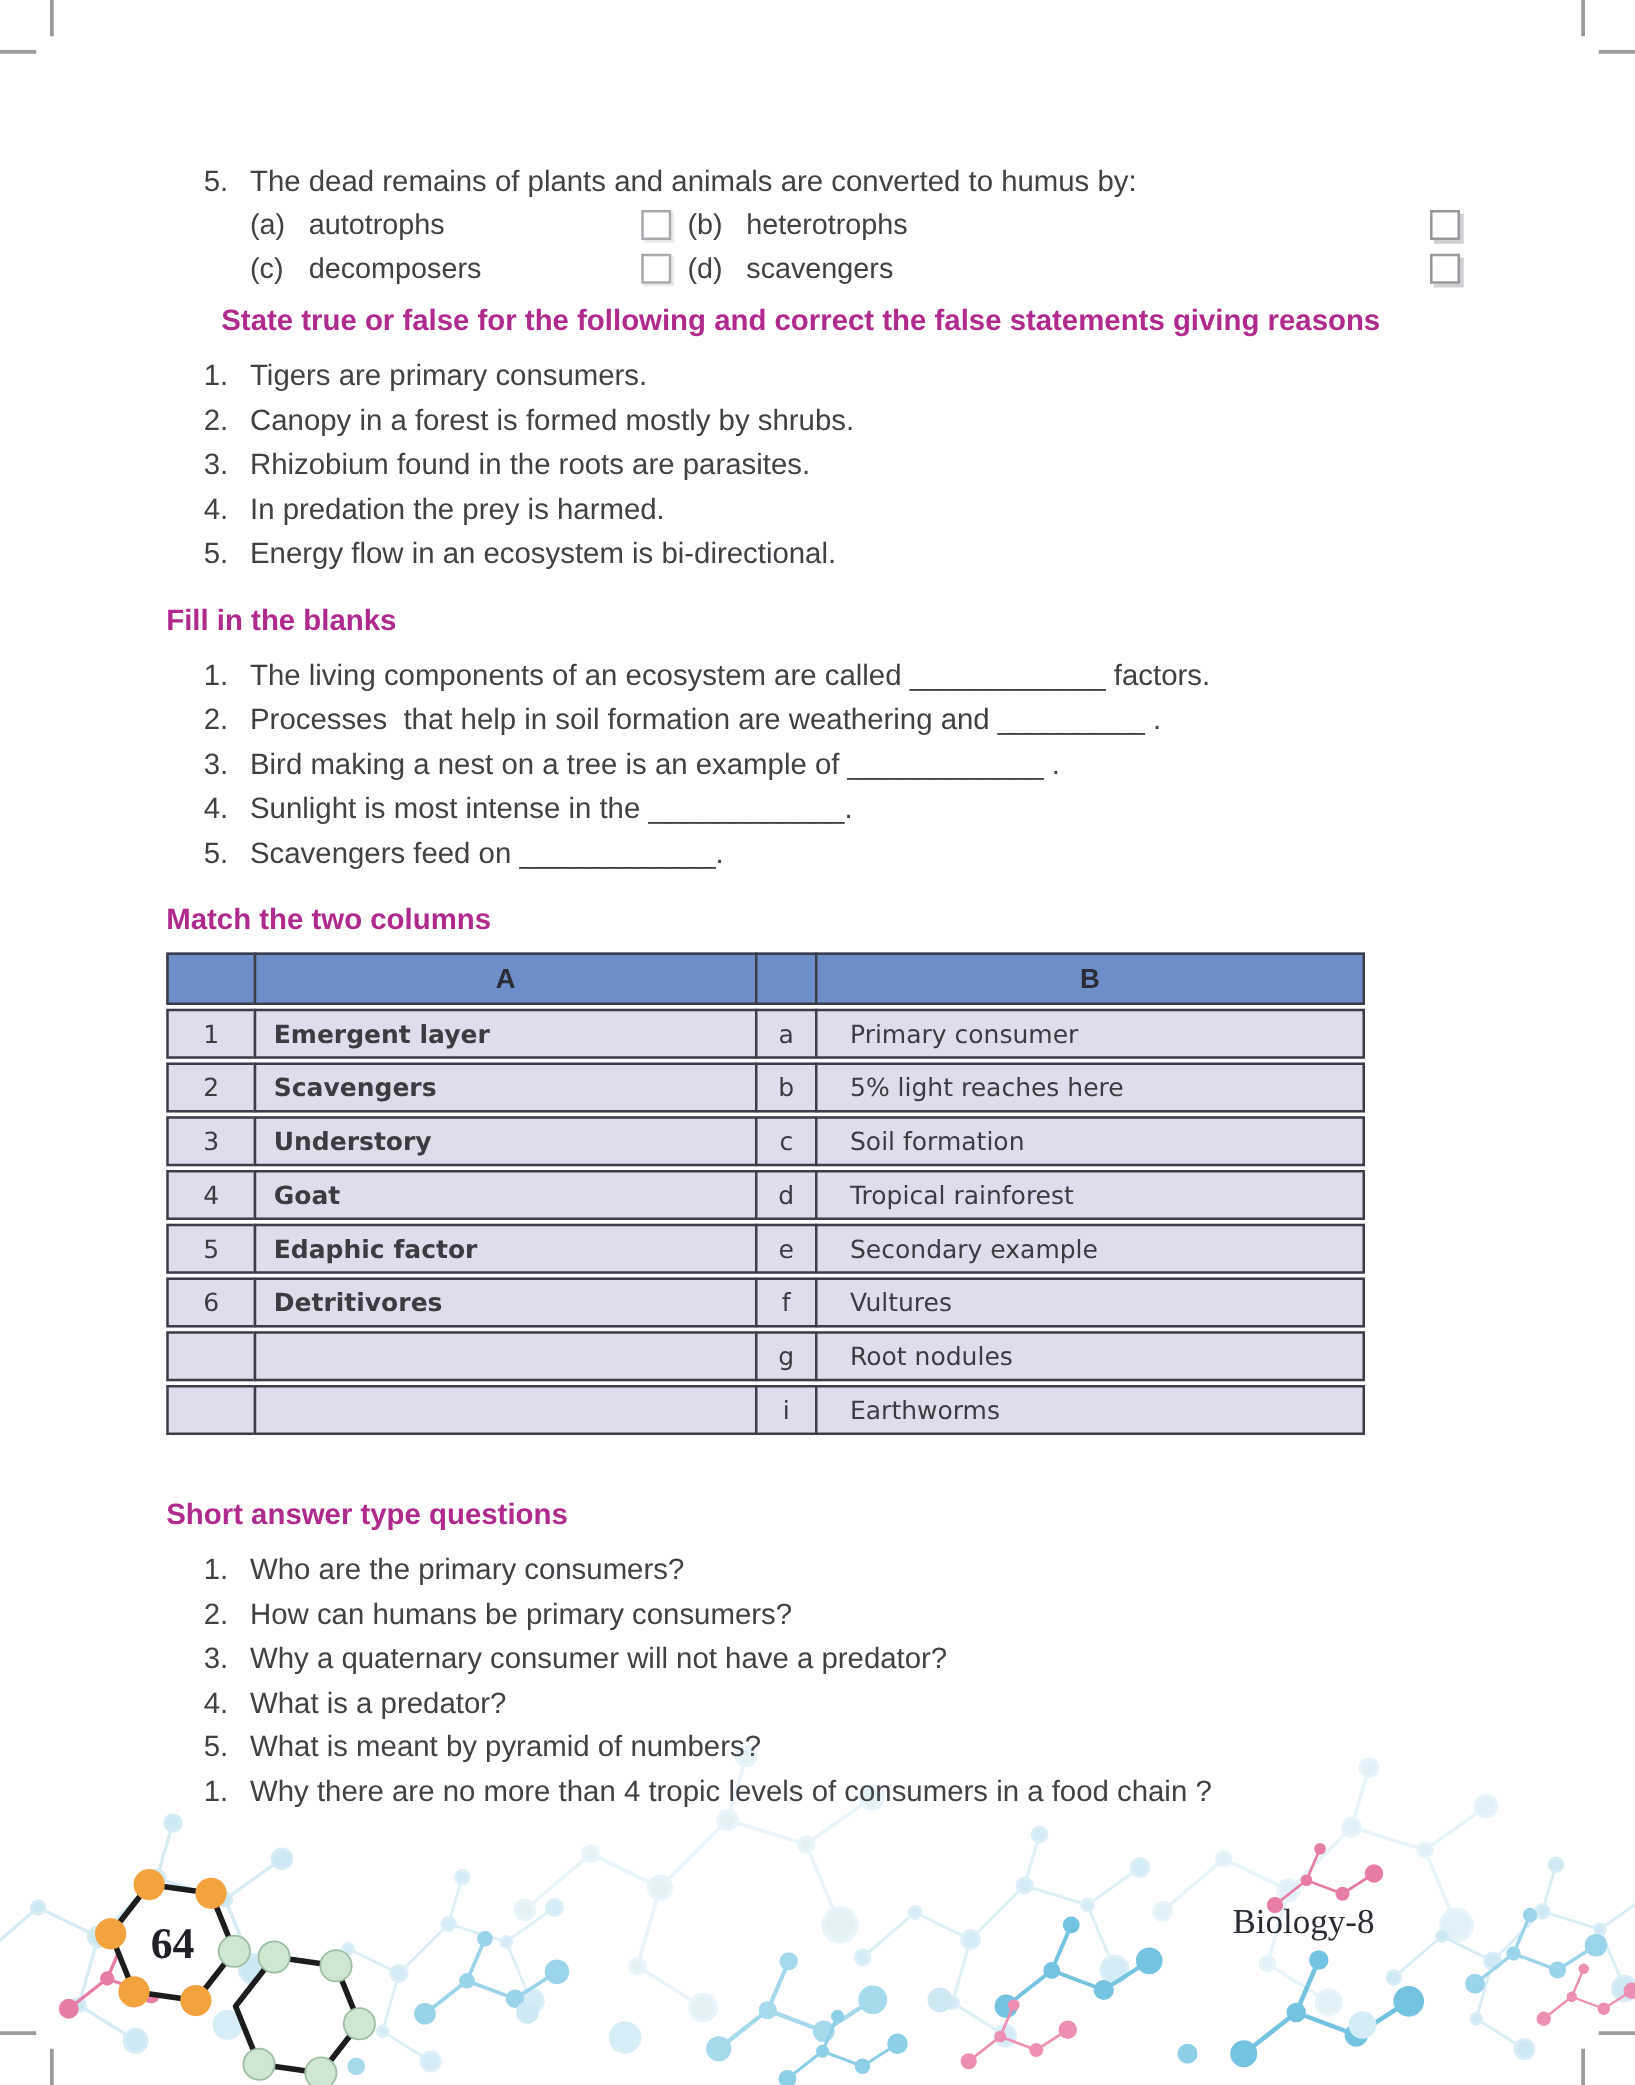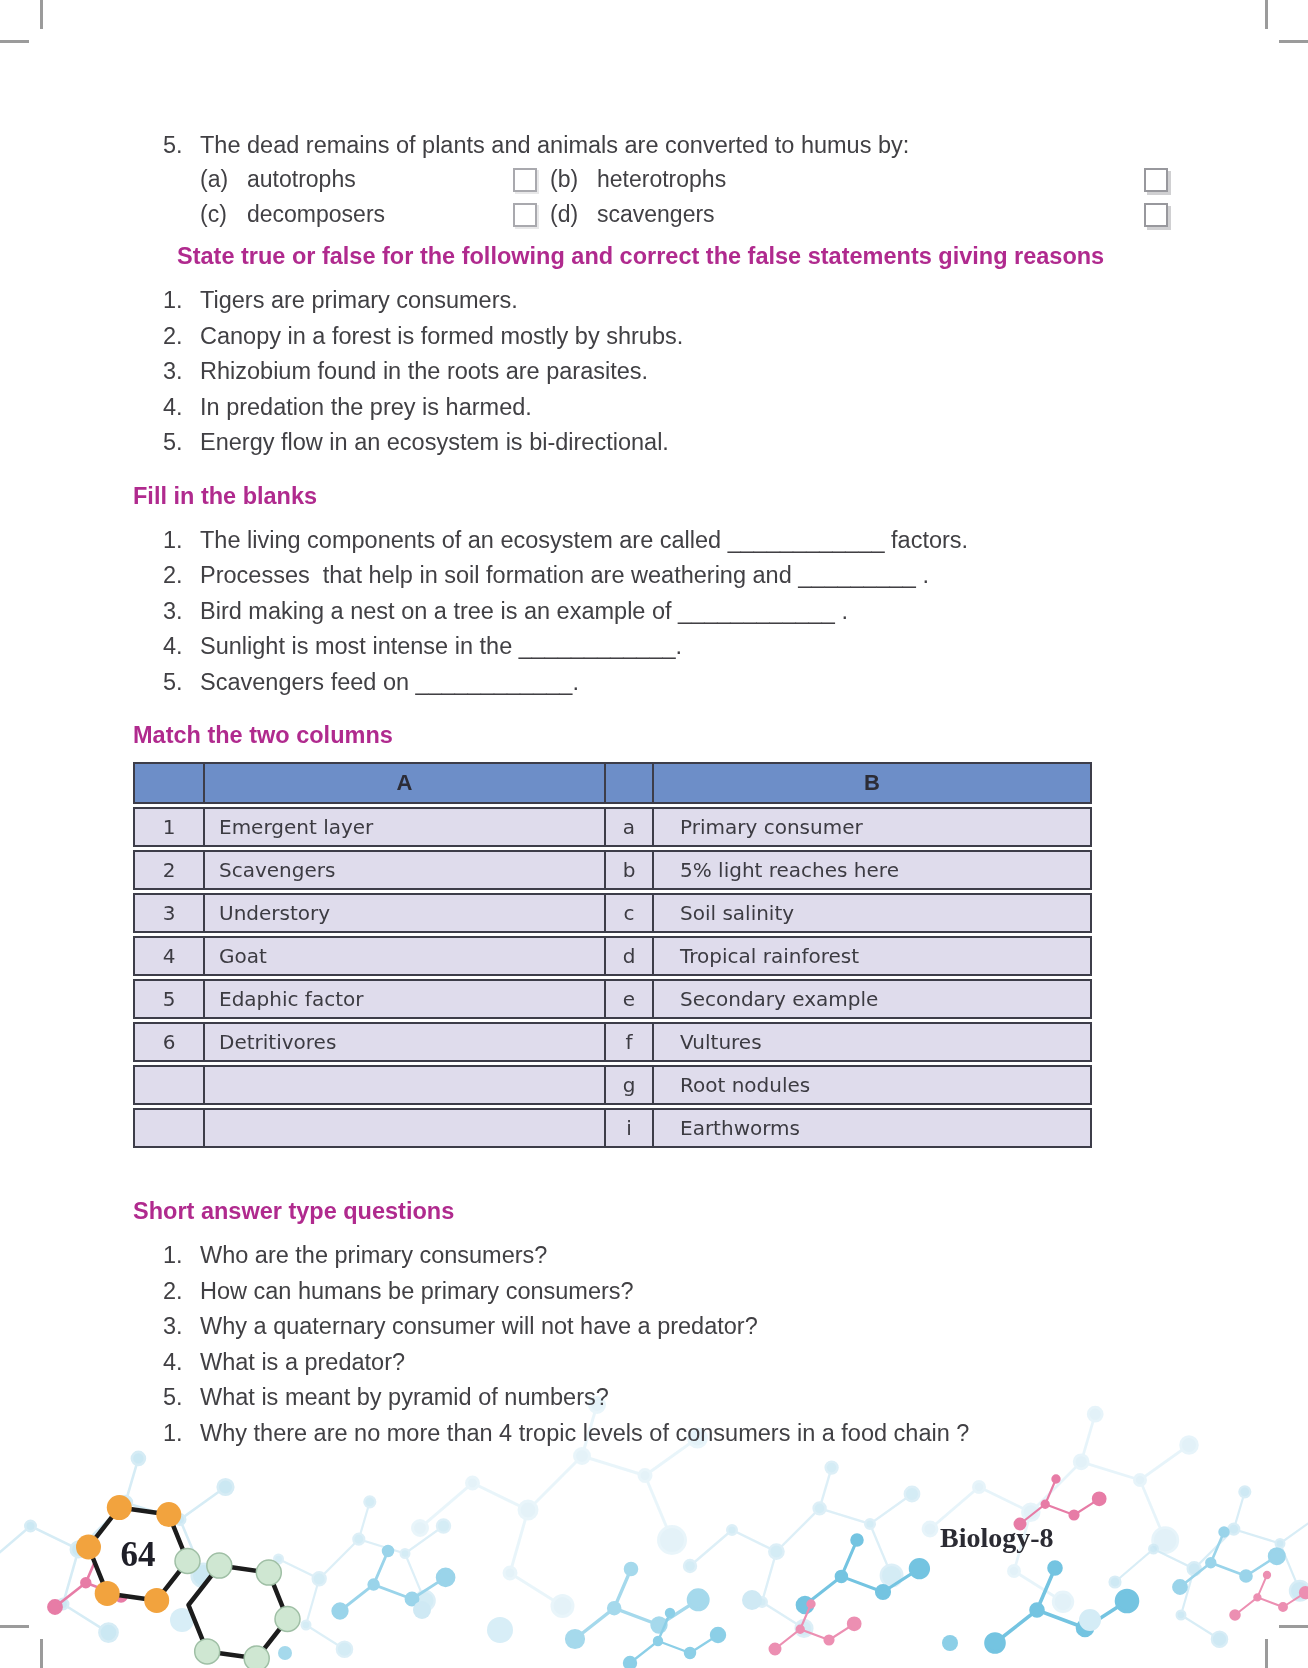--- a/index.html
+++ b/index.html
@@ -43,33 +43,33 @@
   .match-table { width:963px; margin-top:8px; margin-bottom:4px; }
   .t-row { display:flex; margin-top:3px; }
   .t-row:first-child { margin-top:0; }
   .t-cell {
     box-sizing:border-box; border:2px solid #3d3d49; background:#dfdcec;
     height:40px; display:flex; align-items:center;
     font-family:"DejaVu Sans", sans-serif; font-size:20px; color:#3c3b42;
   }
   .t-cell + .t-cell { margin-left:-2px; }
   .c-num    { width:72px;  justify-content:center; }
-  .c-a      { width:403px; padding-left:14px; }
+  .c-a      { width:403px; padding-left:14px;font-weight:bold; }
   .c-letter { width:50px;  justify-content:center; }
   .c-b      { width:440px; padding-left:26px; }
   .t-head .t-cell { background:#6d8ec8; height:42px; font-weight:bold;
     font-size:22px; color:#2c2c36; justify-content:center; padding-left:0;
     font-family:"Liberation Sans", sans-serif; }
 
   .gap-after-table { height:24px; }
 
   
   .brand {
-    position:absolute; left:940px; top:1522px;
-    font-family:"Liberation Serif", serif; font-weight:bold;
+    position:absolute; left:986px; top:1522px;
+    font-family:"Liberation Serif", serif; font-weight:normal;
     font-size:28px; color:#2b2b33;
   }
   .bg-molecules { position:absolute; left:0; bottom:0; width:1308px; height:300px; }
   .badge { position:absolute; left:68px; top:1482px; }
   .badge-num { font-family:"Liberation Serif", serif; font-weight:bold; font-size:35px; fill:#1f1f28; }
 </style>
 </head>
 <body>
 
 <div class="page">
@@ -233,21 +233,21 @@
       <div class="t-row">
         <div class="t-cell c-num">2</div>
         <div class="t-cell c-a">Scavengers</div>
         <div class="t-cell c-letter">b</div>
         <div class="t-cell c-b">5% light reaches here</div>
       </div>
       <div class="t-row">
         <div class="t-cell c-num">3</div>
         <div class="t-cell c-a">Understory</div>
         <div class="t-cell c-letter">c</div>
-        <div class="t-cell c-b">Soil salinity</div>
+        <div class="t-cell c-b">Soil formation</div>
       </div>
       <div class="t-row">
         <div class="t-cell c-num">4</div>
         <div class="t-cell c-a">Goat</div>
         <div class="t-cell c-letter">d</div>
         <div class="t-cell c-b">Tropical rainforest</div>
       </div>
       <div class="t-row">
         <div class="t-cell c-num">5</div>
         <div class="t-cell c-a">Edaphic factor</div>

